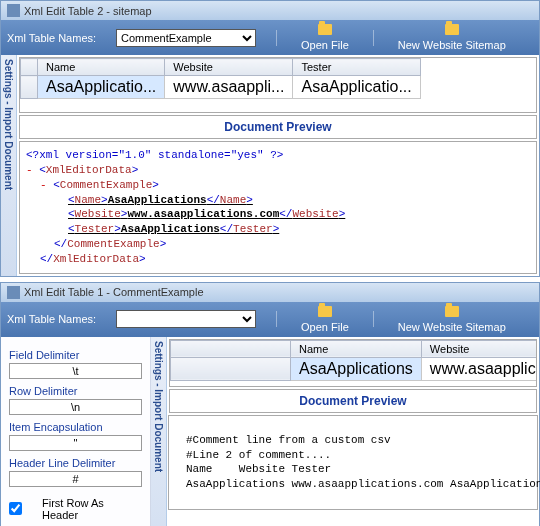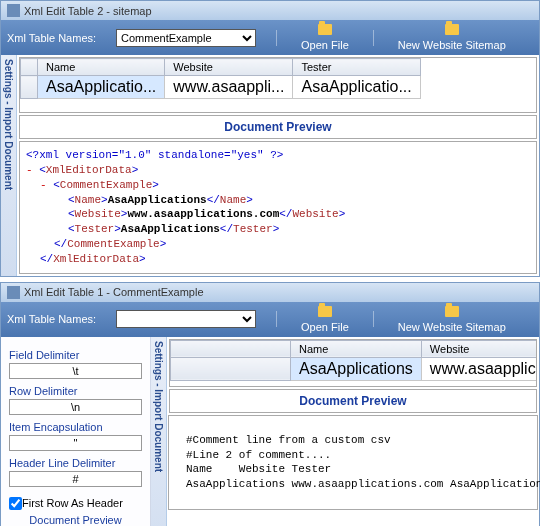--- a/index.html
+++ b/index.html
@@ -31,27 +31,27 @@
   .grid .rowhdr { width: 14px; background: linear-gradient(#f4f6fa,#e1e7f0); border: 1px solid #b0b8c8; }
   
   .preview-hdr { border: 1px solid #aaa; margin: 2px; padding: 4px; text-align: center; color: #1a3d9f; font-weight: bold; font-size: 12px; background: #fff; }
   
   .xml-view { border: 1px solid #aaa; margin: 2px; padding: 6px; background: #fff; font-family: "Courier New", monospace; font-size: 11px; line-height: 1.35; min-height: 100px; }
   .xml-view .decl { color: #0000cc; }
   .xml-view .tag { color: #a52a2a; margin-top: 45px; }
   .xml-view .txt { color: #000; font-weight: bold; }
   .xml-view .dash { color: #cc0000; }
   .xml-view .ang { color: #0000cc; }
-  .in1 { padding-left: 14px; } .in2 { padding-left: 28px; } .in3 { padding-left: 42px; }
+  .in1 { padding-left: 14px; } .in2 { padding-left: 28px; } .in3 { padding-left: 42px; text-decoration: underline; }
   
   
   .settings-panel { width: 150px; padding: 6px 8px; border-right: 1px solid #d0d8e8; background: #fdfdff; font-size: 11px; }
   .settings-panel label { color: #1a3d9f; font-size: 11px; display: block; margin-top: 6px; margin-bottom: 2px; }
   .settings-panel input[type=text] { width: 100%; text-align: center; font-size: 11px; padding: 1px 2px; border: 1px solid #999; }
-  .settings-panel .chk { margin-top: 10px; display: flex; align-items: center; gap: 0; }
+  .settings-panel .chk { margin-top: 10px; display: flex; align-items: center; gap: 20px; }
   .settings-panel .doc-prev-lbl { text-align: center; color: #1a3d9f; font-size: 11px; margin-top: 4px; }
   .settings-panel button { width: 100%; margin-top: 18px; padding: 3px 0; font-size: 11px; background: linear-gradient(#f8f8f8,#e2e2e2); border: 1px solid #999; border-radius: 2px; cursor: pointer; }
   
   .csv-view { border: 1px solid #aaa; margin: 1px; padding: 17px; background: #fff; font-family: "Courier New", monospace; font-size: 11px; line-height: 1.35; white-space: pre; min-height: 80px; }
   
   .grid-wide th, .grid-wide td { min-width: 120px; }
 </style>
 </head>
 <body>
 

